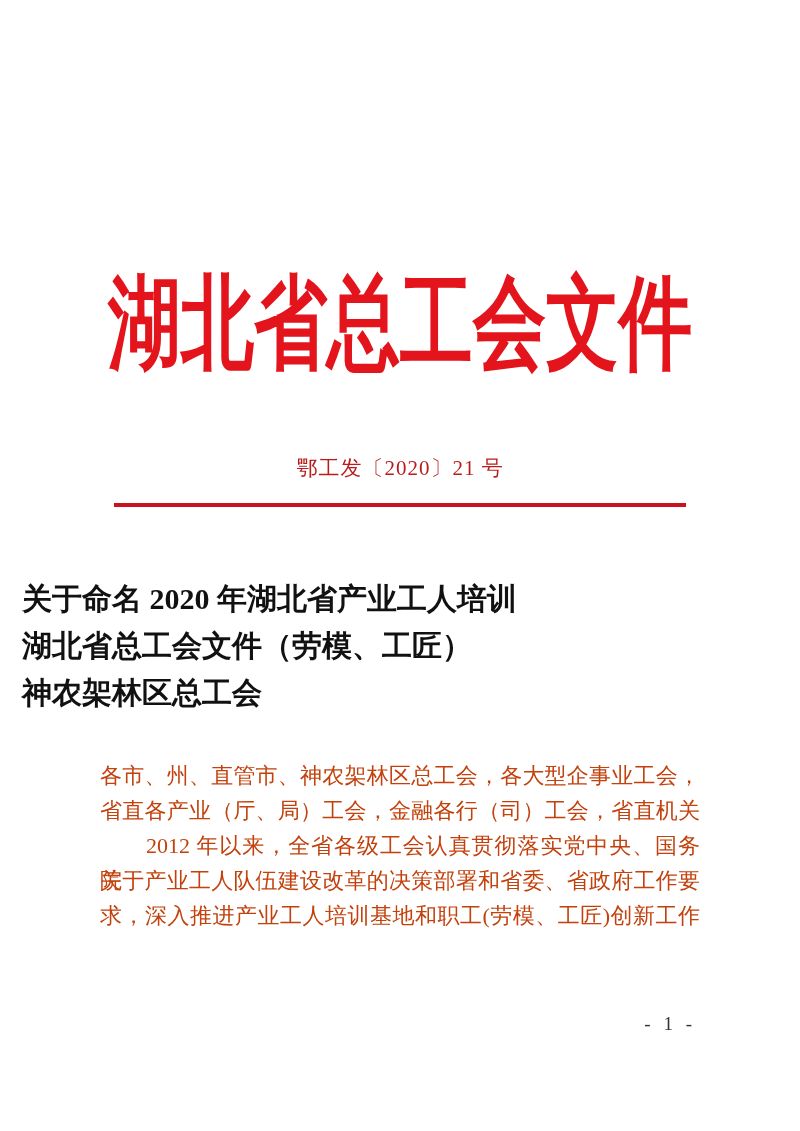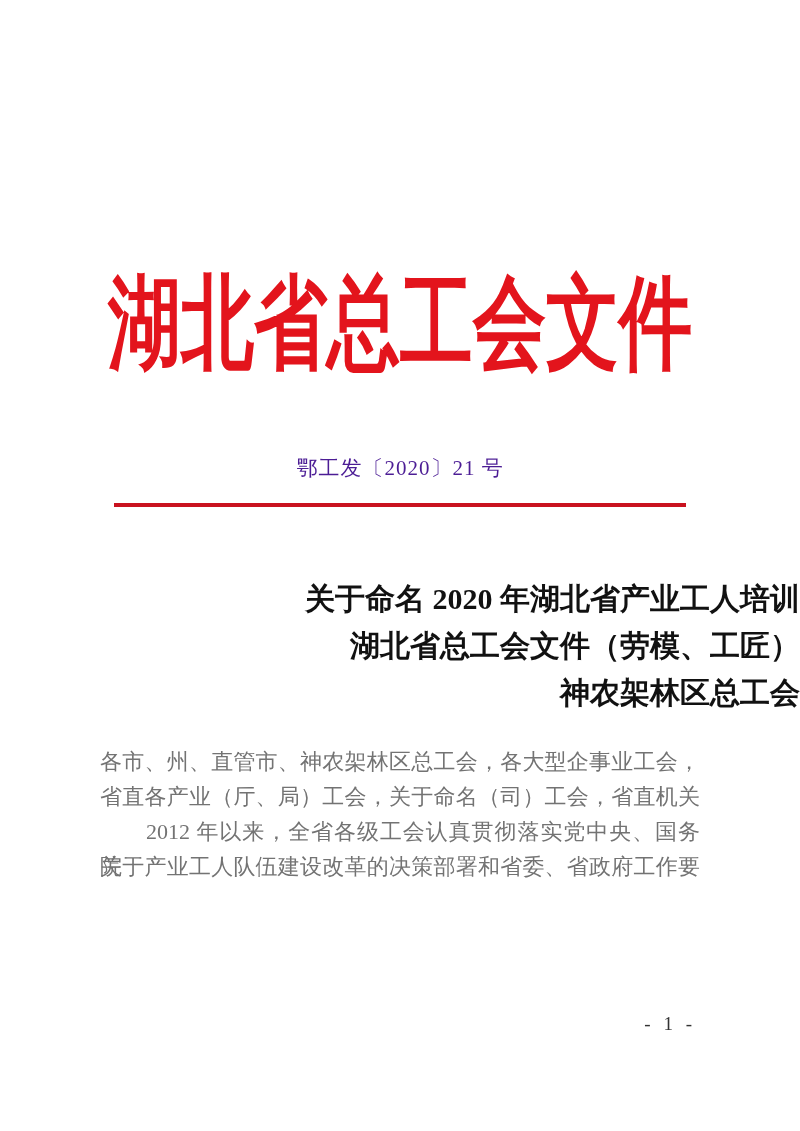--- a/index.html
+++ b/index.html
@@ -34,46 +34,47 @@
     transform-origin: 50% 324px;
     white-space: nowrap;
     letter-spacing: 0px;
   }
   
   .doc-number {
     margin-top: 96px;
     text-align: center;
     font-size: 21px;
     line-height: 22px;
-    color: #4c1d95;
+    color: #b91c1c;
     letter-spacing: 1px;
   }
   
   .red-line {
     width: 572px;
     height: 4px;
     margin: 24px auto 0 auto;
     background: #c9121f;
   }
   
   .doc-title {
     margin-top: 68px;
-    text-align: right;
+    text-align: left;
     font-weight: bold;
     font-size: 30px;
     line-height: 47px;
     color: #111111;
+    padding-left: 22px;
   }
   
   .body-text {
-    margin: 28px 100px 0 100px;
+    margin: 42px 100px 0 100px;
     width: 600px;
     font-size: 22px;
     line-height: 35px;
-    color: #737373;
+    color: #c2410c;
   }
   .body-line {
     height: 35px;
     white-space: nowrap;
   }
   .body-line.justify {
     white-space: normal;
     text-align: justify;
     text-align-last: justify;
     text-justify: inter-character;
@@ -105,20 +106,21 @@
   <div class="red-line"></div>
 
   <div class="doc-title">
     <div>关于命名 2020 年湖北省产业工人培训</div>
     <div>湖北省总工会文件（劳模、工匠）</div>
     <div>神农架林区总工会</div>
   </div>
 
   <div class="body-text">
     <div class="body-line justify">各市、州、直管市、神农架林区总工会，各大型企事业工会，</div>
-    <div class="body-line justify">省直各产业（厅、局）工会，关于命名（司）工会，省直机关</div>
+    <div class="body-line justify">省直各产业（厅、局）工会，金融各行（司）工会，省直机关</div>
     <div class="body-line justify indent">2012 年以来，全省各级工会认真贯彻落实党中央、国务院</div>
     <div class="body-line justify">关于产业工人队伍建设改革的决策部署和省委、省政府工作要</div>
+    <div class="body-line justify">求，深入推进产业工人培训基地和职工(劳模、工匠)创新工作</div>
   </div>
 
   <div class="page-number">- 1 -</div>
 
 </div>
 
 </body></html>

